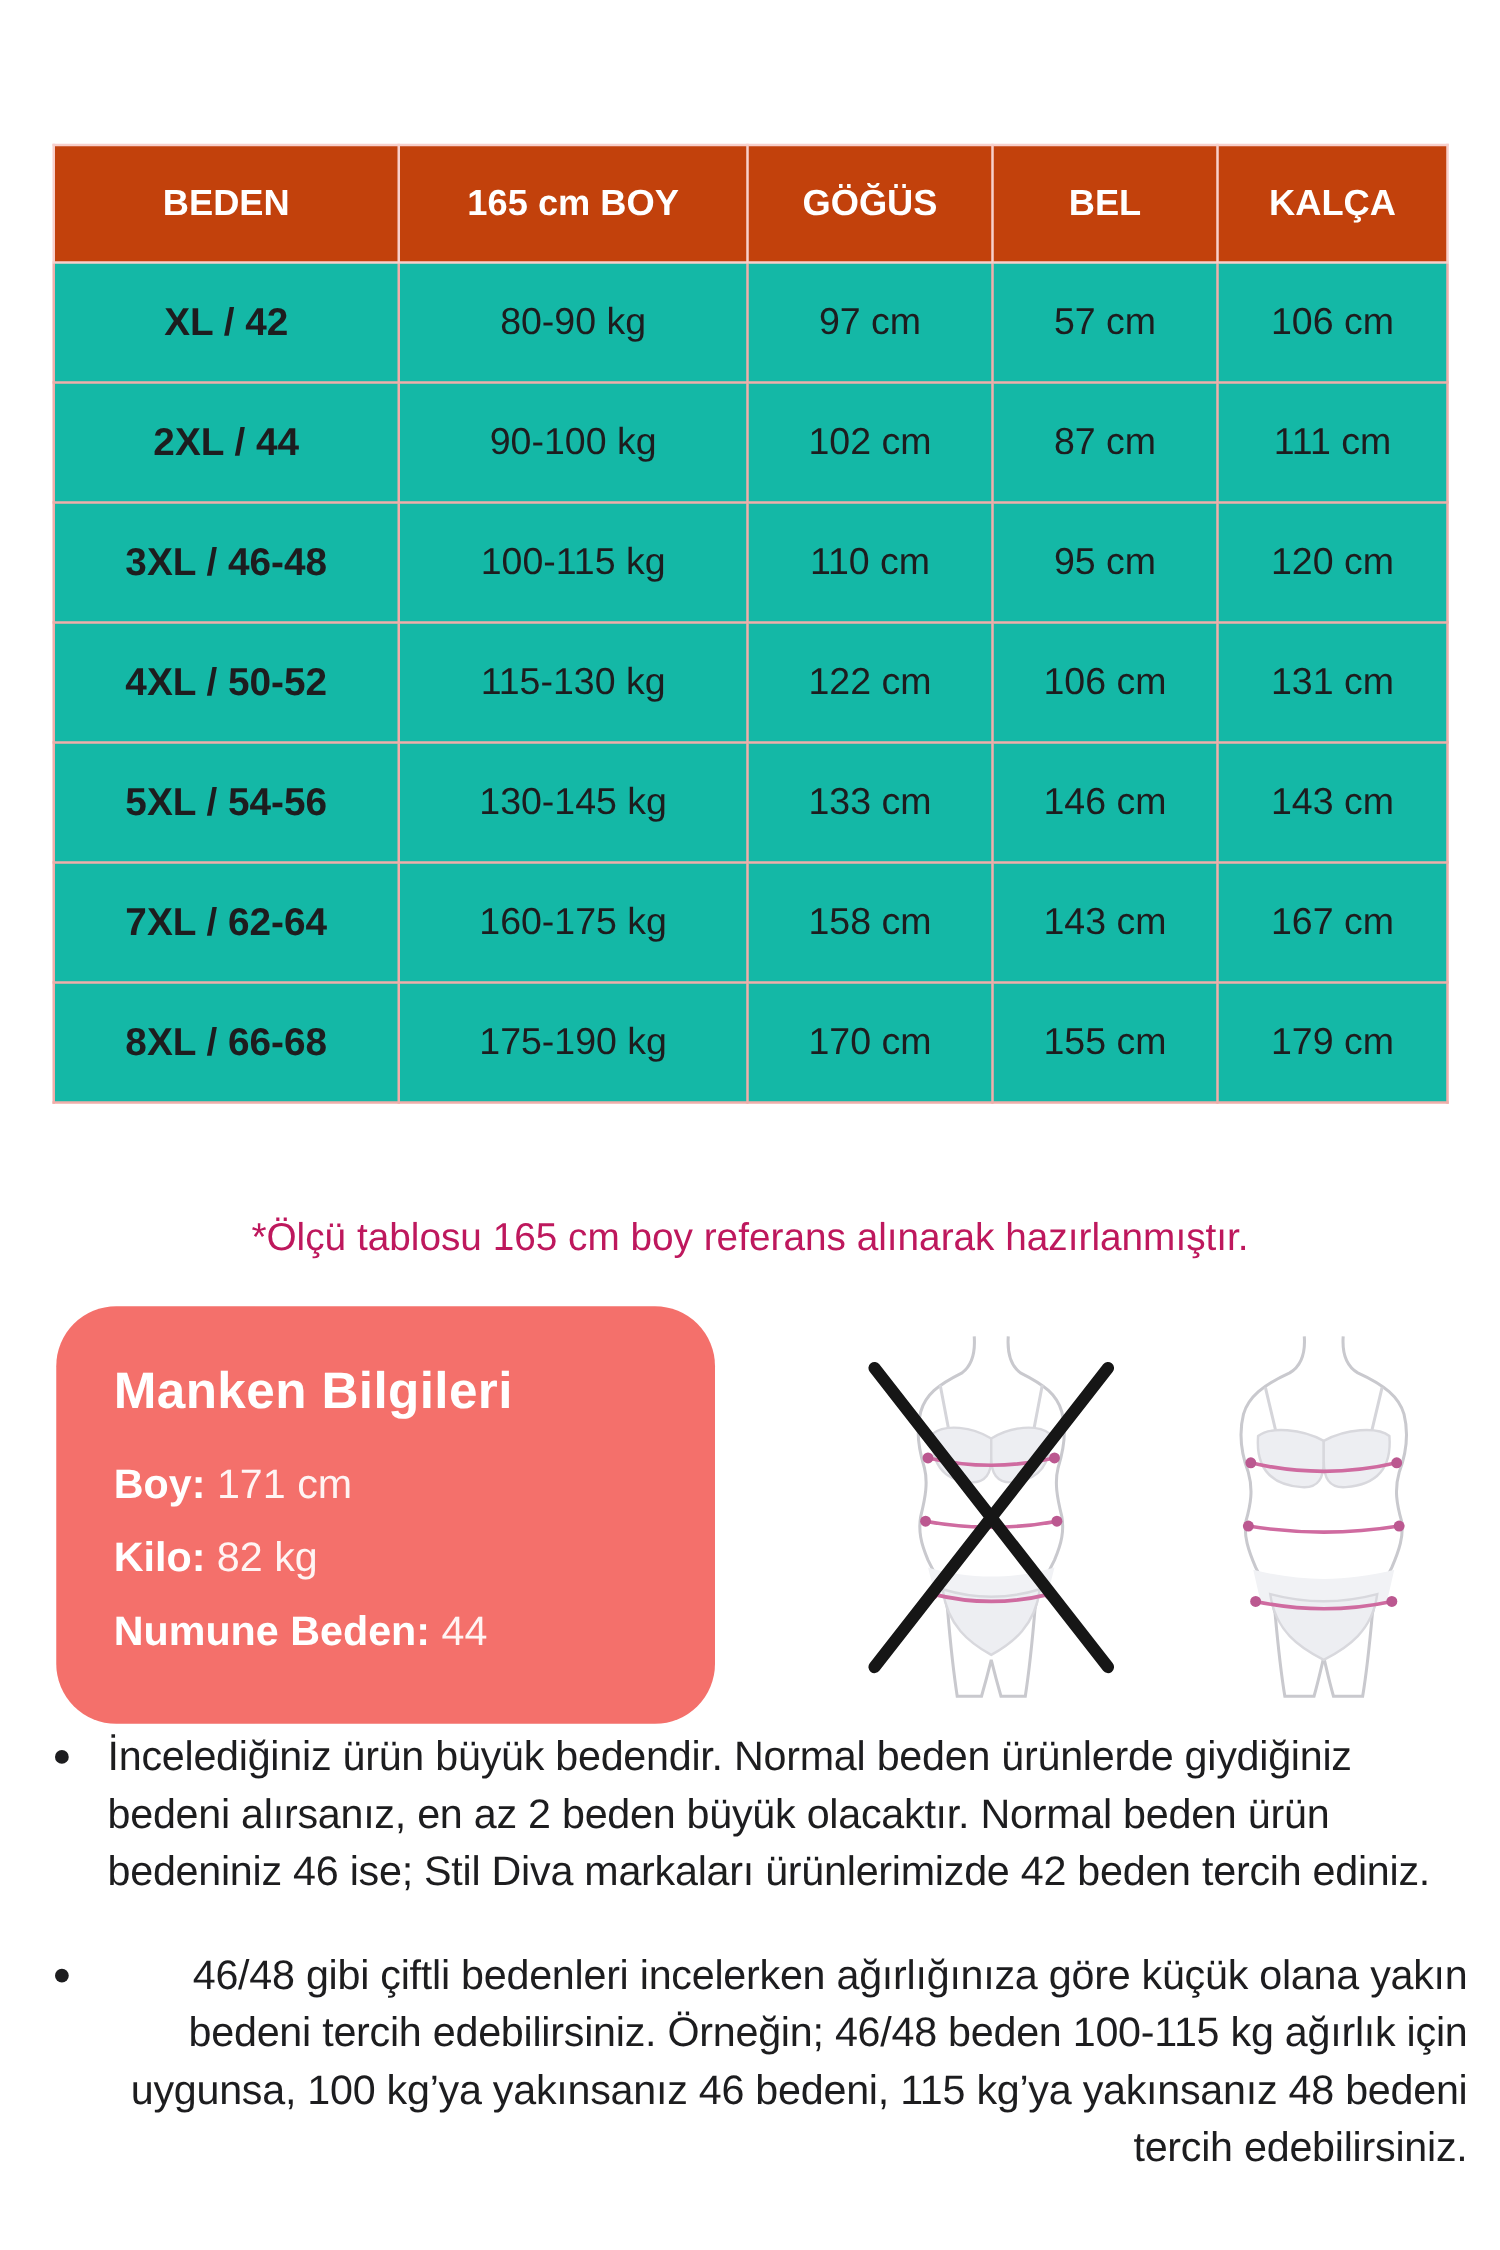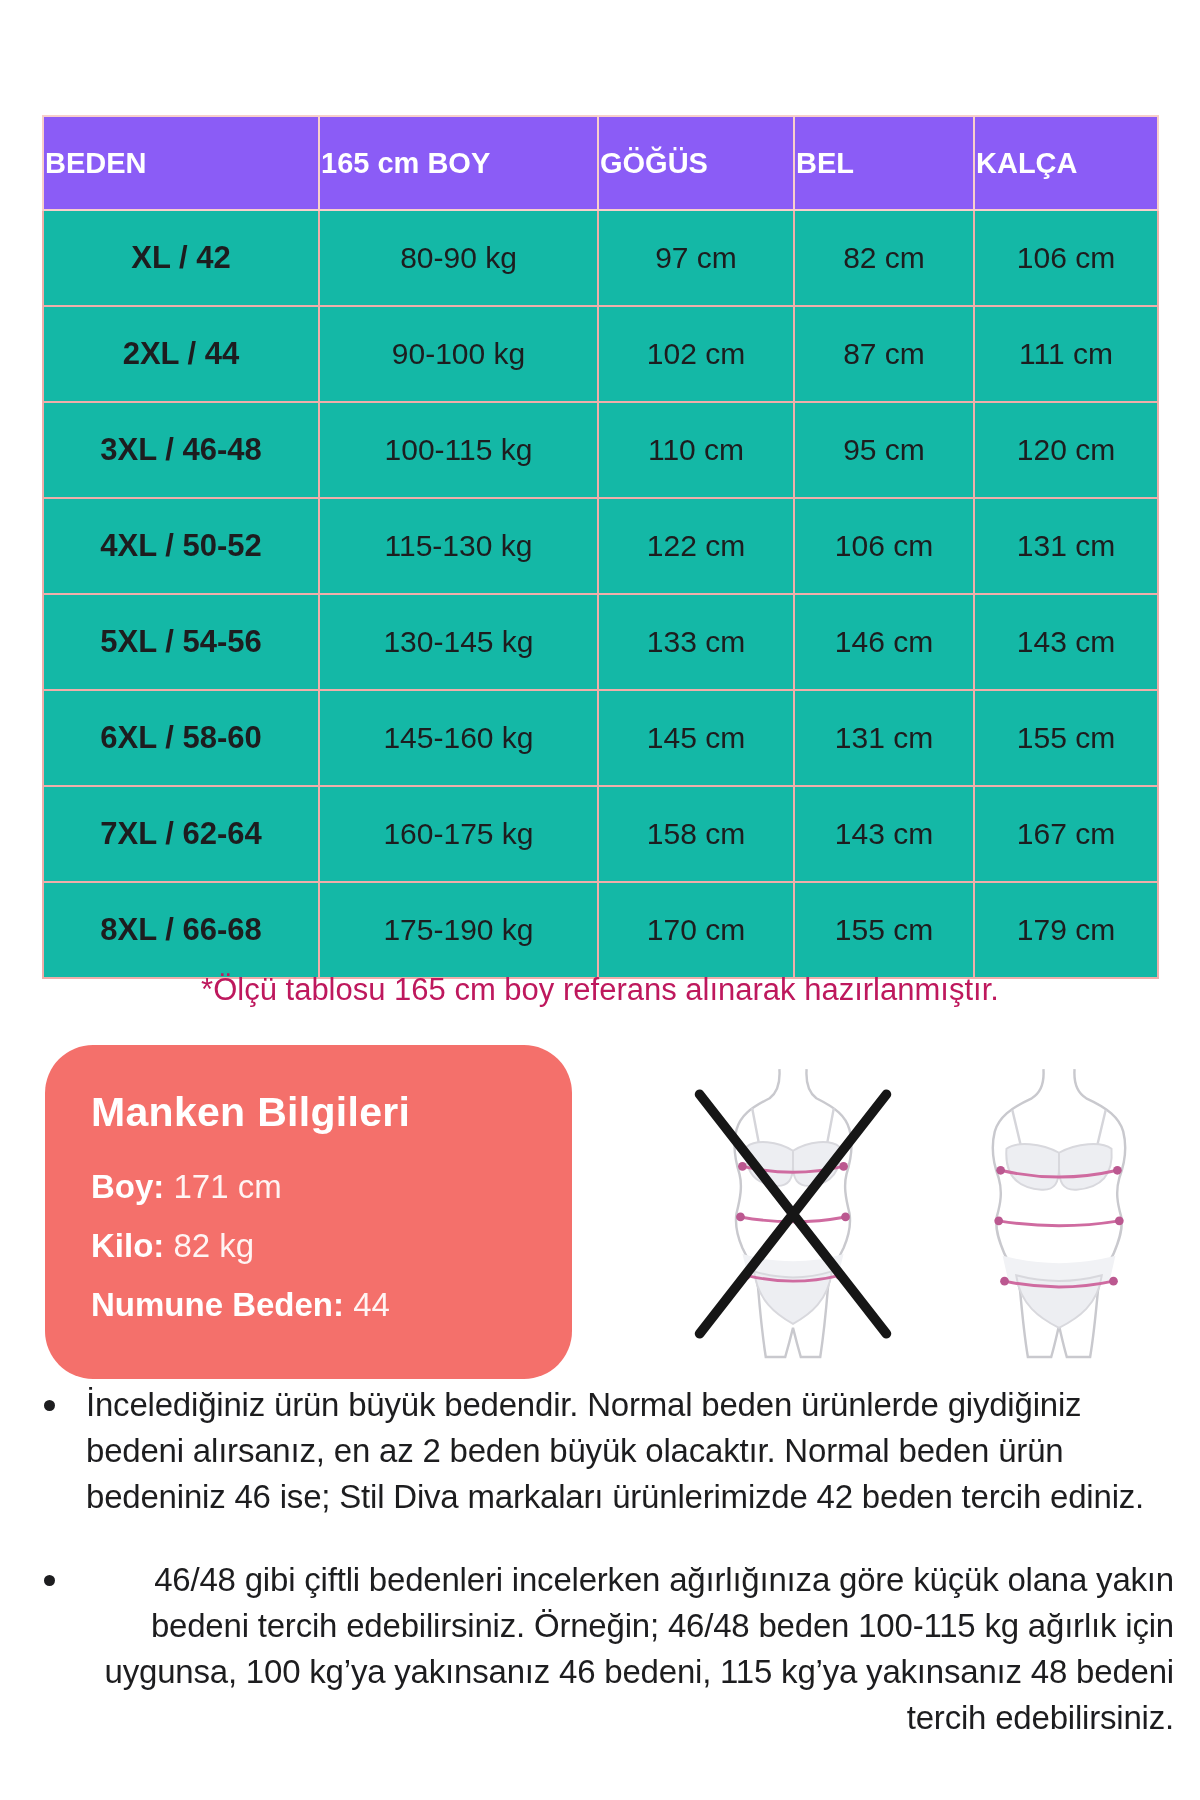--- a/index.html
+++ b/index.html
@@ -15,22 +15,22 @@
     text-align:center;
     font-size:47px;font-weight:800;letter-spacing:.5px;
     color:#f4706b;
   }
   
   .size-table{
     position:absolute;left:42px;top:115px;width:1115px;
     border-collapse:collapse;table-layout:fixed;
   }
   .size-table th{
-    height:90px;background:#8b5cf6;color:#ffffff;
-    font-size:29px;font-weight:700;text-align:left;
+    height:90px;background:#c2410c;color:#ffffff;
+    font-size:29px;font-weight:700;text-align:center;
     border:2px solid #f8cfcb;
   }
   .size-table td{
     height:92px;background:#14b8a6;color:#1d1d1f;
     font-size:30px;font-weight:400;text-align:center;
     border:2px solid #f0aeaa;
   }
   .size-table td:first-child{font-weight:800;font-size:31px;}
   .size-table{border:2px solid #f0aeaa;}
   
@@ -89,21 +89,21 @@
           <th>GÖĞÜS</th>
           <th>BEL</th>
           <th>KALÇA</th>
         </tr>
     </thead>
     <tbody>
         <tr>
           <td>XL / 42</td>
           <td>80-90 kg</td>
           <td>97 cm</td>
-          <td>82 cm</td>
+          <td>57 cm</td>
           <td>106 cm</td>
         </tr>
         <tr>
           <td>2XL / 44</td>
           <td>90-100 kg</td>
           <td>102 cm</td>
           <td>87 cm</td>
           <td>111 cm</td>
         </tr>
         <tr>
@@ -119,27 +119,20 @@
           <td>122 cm</td>
           <td>106 cm</td>
           <td>131 cm</td>
         </tr>
         <tr>
           <td>5XL / 54-56</td>
           <td>130-145 kg</td>
           <td>133 cm</td>
           <td>146 cm</td>
           <td>143 cm</td>
-        </tr>
-        <tr>
-          <td>6XL / 58-60</td>
-          <td>145-160 kg</td>
-          <td>145 cm</td>
-          <td>131 cm</td>
-          <td>155 cm</td>
         </tr>
         <tr>
           <td>7XL / 62-64</td>
           <td>160-175 kg</td>
           <td>158 cm</td>
           <td>143 cm</td>
           <td>167 cm</td>
         </tr>
         <tr>
           <td>8XL / 66-68</td>

